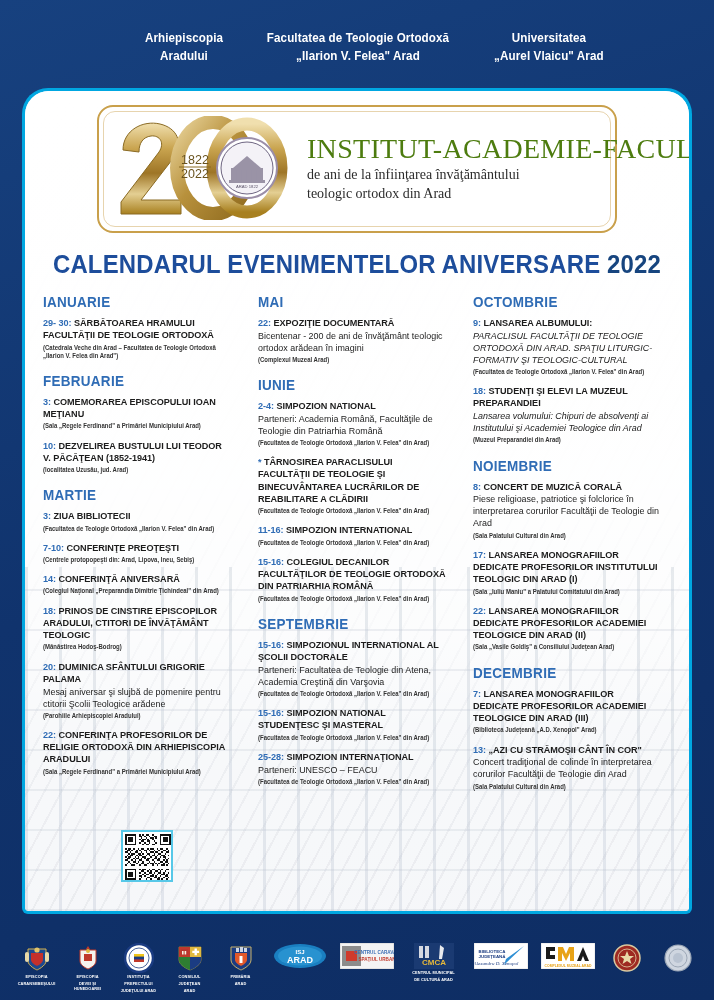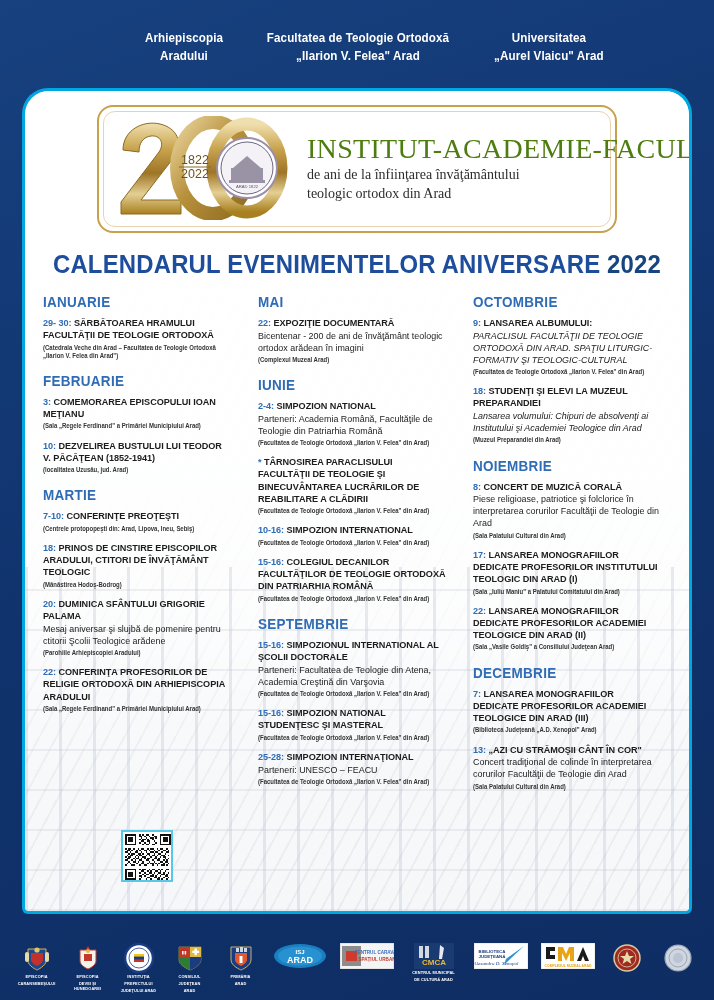--- a/index.html
+++ b/index.html
@@ -270,22 +270,30 @@
             <div class="ev">
               <div class="ev-head"><span class="d">3:</span><span> COMEMORAREA EPISCOPULUI IOAN MEŢIANU</span></div>
               <div class="ev-venue">(Sala „Regele Ferdinand" a Primăriei Municipiului Arad)</div>
             </div>
             <div class="ev">
               <div class="ev-head"><span class="d">10:</span><span> DEZVELIREA BUSTULUI LUI TEODOR V. PĂCĂŢEAN (1852-1941)</span></div>
               <div class="ev-venue">(localitatea Uzusău, jud. Arad)</div>
             </div>
             <div class="month">MARTIE</div>
             <div class="ev">
+              <div class="ev-head"><span class="d">3:</span><span> ZIUA BIBLIOTECII</span></div>
+              <div class="ev-venue">(Facultatea de Teologie Ortodoxă „Ilarion V. Felea" din Arad)</div>
+            </div>
+            <div class="ev">
               <div class="ev-head"><span class="d">7-10:</span><span> CONFERINŢE PREOŢEŞTI</span></div>
               <div class="ev-venue">(Centrele protopopeşti din: Arad, Lipova, Ineu, Sebiş)</div>
+            </div>
+            <div class="ev">
+              <div class="ev-head"><span class="d">14:</span><span> CONFERINŢĂ ANIVERSARĂ</span></div>
+              <div class="ev-venue">(Colegiul Naţional „Preparandia Dimitrie Ţichindeal" din Arad)</div>
             </div>
             <div class="ev">
               <div class="ev-head"><span class="d">18:</span><span> PRINOS DE CINSTIRE EPISCOPILOR ARADULUI, CTITORI DE ÎNVĂŢĂMÂNT TEOLOGIC</span></div>
               <div class="ev-venue">(Mănăstirea Hodoş-Bodrog)</div>
             </div>
             <div class="ev">
               <div class="ev-head"><span class="d">20:</span><span> DUMINICA SFÂNTULUI GRIGORIE PALAMA</span></div>
               <div class="ev-sub">Mesaj aniversar şi slujbă de pomenire pentru ctitorii Şcolii Teologice arădene</div>
               <div class="ev-venue">(Parohiile Arhiepiscopiei Aradului)</div>
             </div>
@@ -305,21 +313,21 @@
             <div class="ev">
               <div class="ev-head"><span class="d">2-4:</span><span> SIMPOZION NATIONAL</span></div>
               <div class="ev-sub">Parteneri: Academia Română, Facultăţile de Teologie din Patriarhia Română</div>
               <div class="ev-venue">(Facultatea de Teologie Ortodoxă „Ilarion V. Felea" din Arad)</div>
             </div>
             <div class="ev">
               <div class="ev-head"><span class="d">*</span><span> TÂRNOSIREA PARACLISULUI FACULTĂŢII DE TEOLOGIE ŞI BINECUVÂNTAREA LUCRĂRILOR DE REABILITARE A CLĂDIRII</span></div>
               <div class="ev-venue">(Facultatea de Teologie Ortodoxă „Ilarion V. Felea" din Arad)</div>
             </div>
             <div class="ev">
-              <div class="ev-head"><span class="d">10-16:</span><span> SIMPOZION INTERNATIONAL</span></div>
+              <div class="ev-head"><span class="d">11-16:</span><span> SIMPOZION INTERNATIONAL</span></div>
               <div class="ev-venue">(Facultatea de Teologie Ortodoxă „Ilarion V. Felea" din Arad)</div>
             </div>
             <div class="ev">
               <div class="ev-head"><span class="d">15-16:</span><span> COLEGIUL DECANILOR FACULTĂŢILOR DE TEOLOGIE ORTODOXĂ DIN PATRIARHIA ROMÂNĂ</span></div>
               <div class="ev-venue">(Facultatea de Teologie Ortodoxă „Ilarion V. Felea" din Arad)</div>
             </div>
             <div class="month">SEPTEMBRIE</div>
             <div class="ev">
               <div class="ev-head"><span class="d">15-16:</span><span> SIMPOZIONUL INTERNATIONAL AL ŞCOLII DOCTORALE</span></div>
               <div class="ev-sub">Parteneri: Facultatea de Teologie din Atena, Academia Creştină din Varşovia</div>

